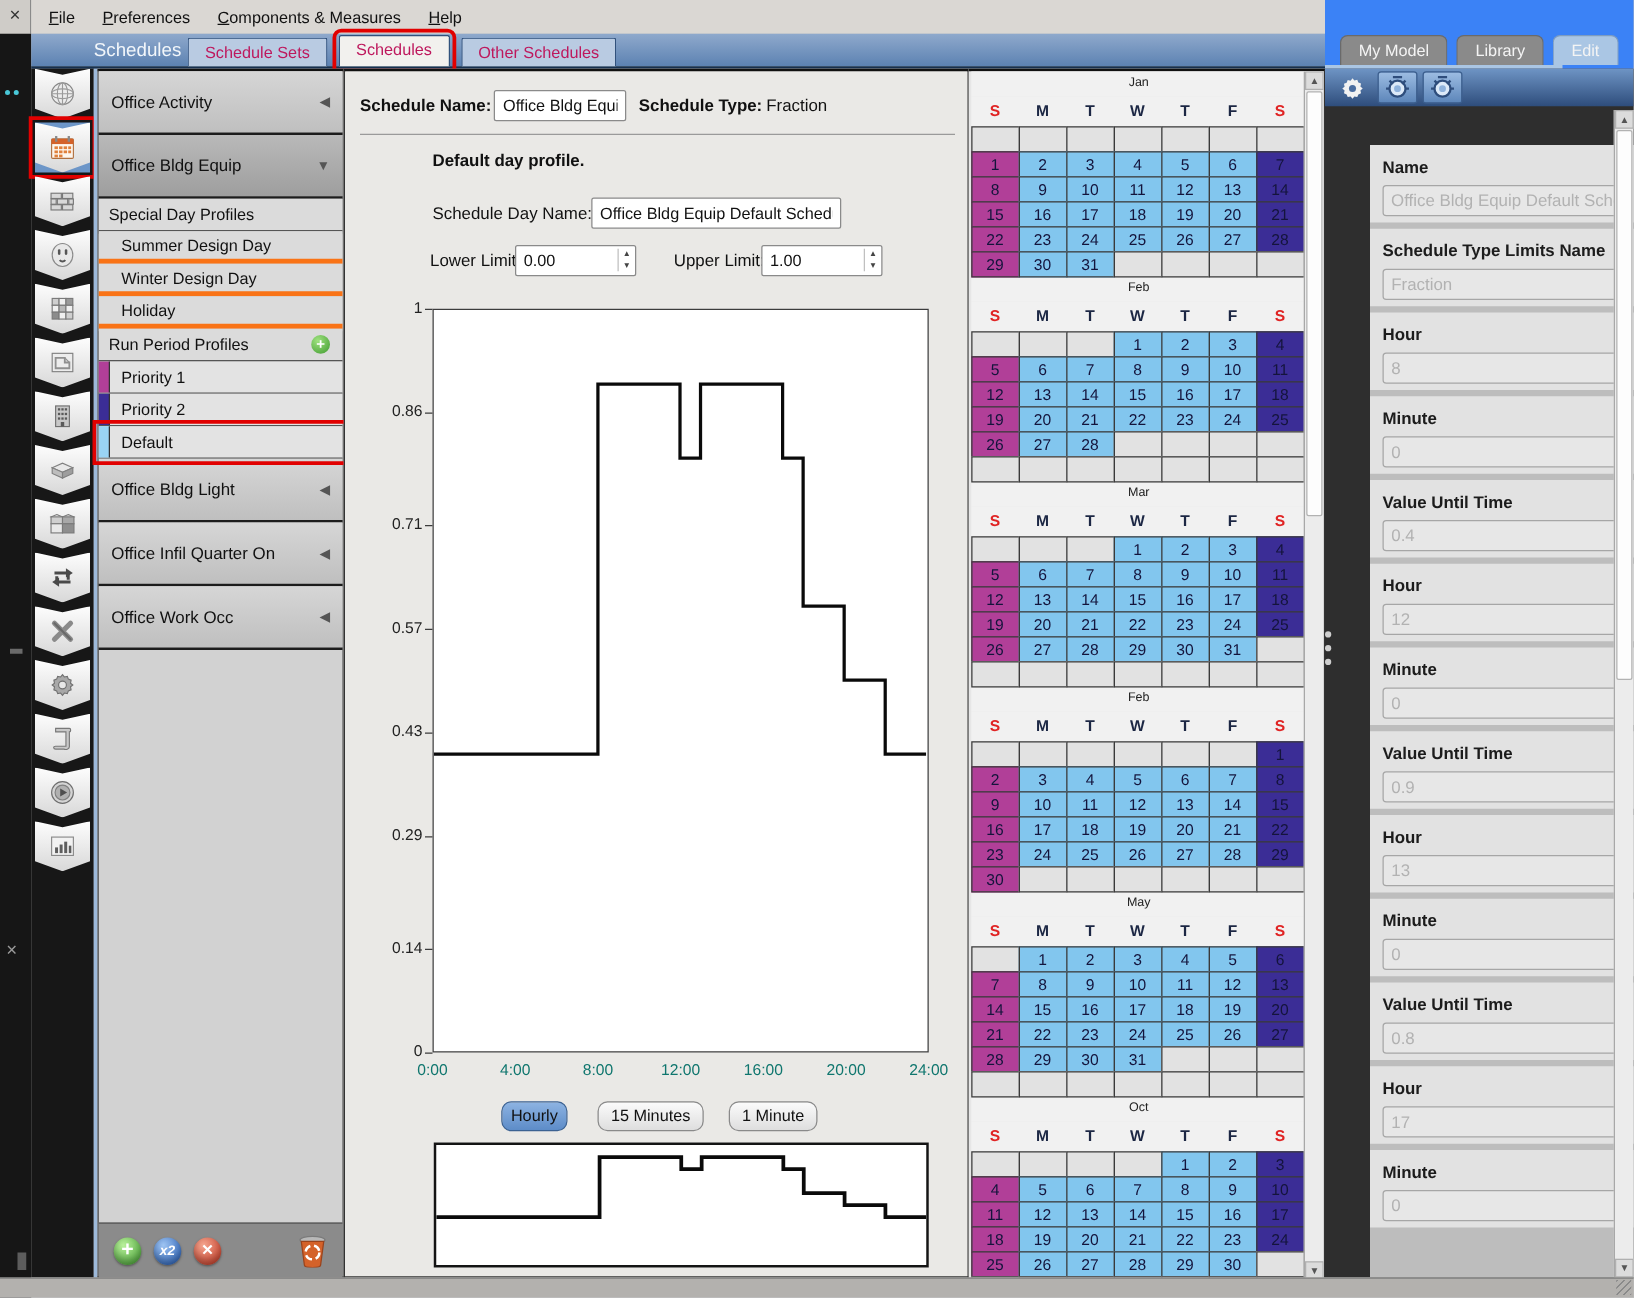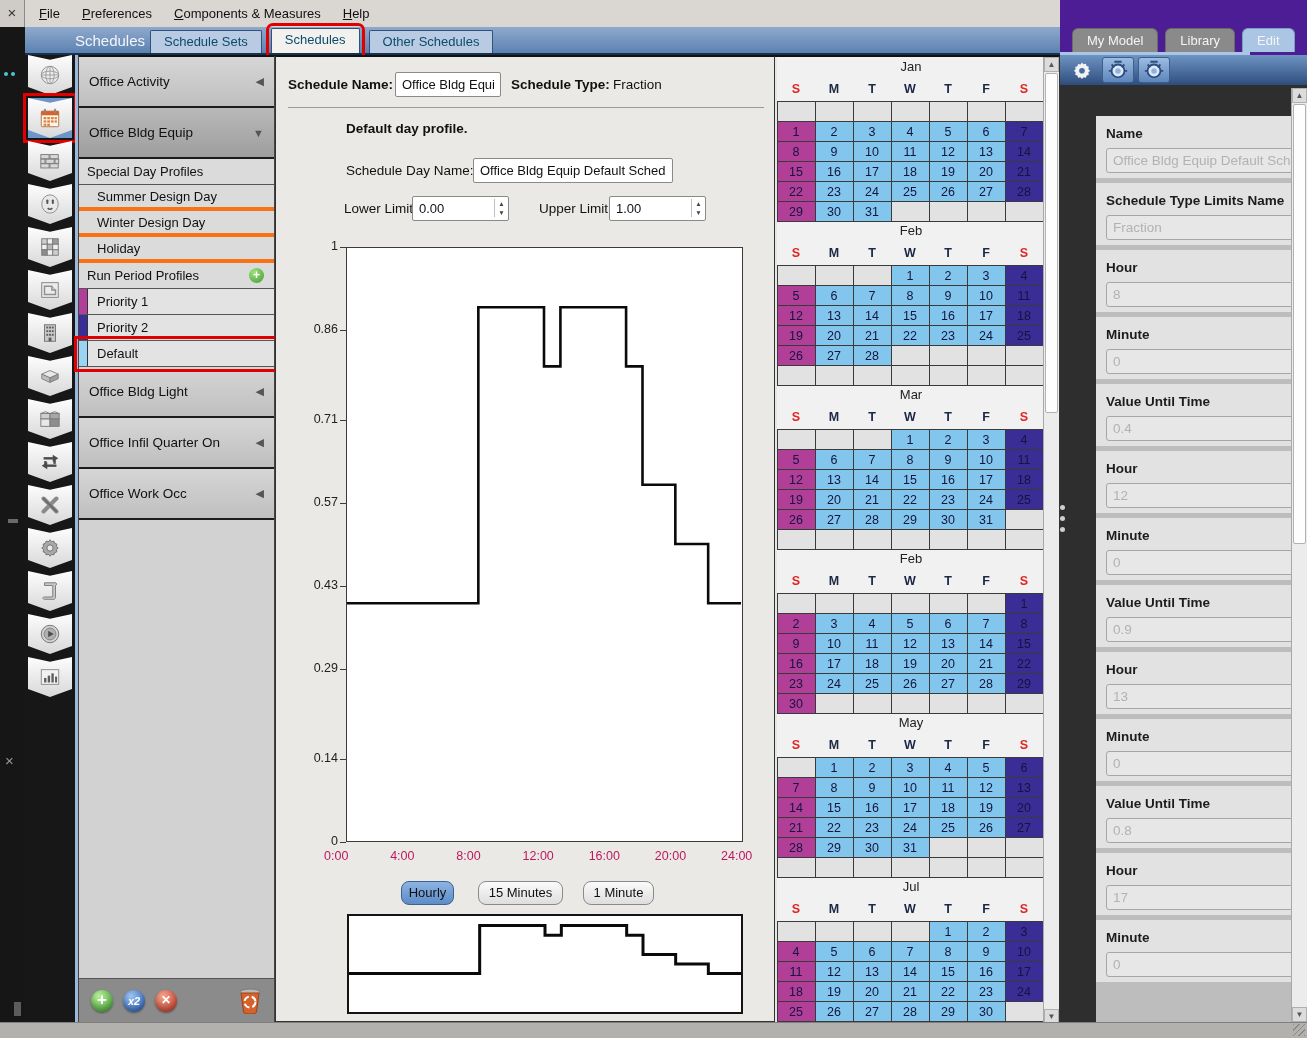--- a/index.html
+++ b/index.html
@@ -12,21 +12,21 @@
   #corner-close{left:0;top:0;width:25px;height:27px;background:#cfccc8;color:#333;
     font-size:15px;text-align:center;line-height:26px;border-right:1px solid #8a8a8a;}
   #menubar{left:25px;top:0;width:1035px;height:27px;background:#dad7d3;display:flex;
     align-items:center;padding-left:10px;font-size:13px;color:#111;}
   .menu-item{margin-right:14px;padding:2px 4px;cursor:default;}
   .menu-item .ul{text-decoration:underline;}
   #tabbar{left:25px;top:27px;width:1035px;height:28px;
     background:linear-gradient(#8fa9cc,#5c82b2);border-bottom:2px solid #16304f;}
   #tab-context{position:absolute;left:50px;top:5px;color:#f2f6fa;font-size:15px;}
   #tabs{position:absolute;left:125px;bottom:0;display:flex;gap:9px;align-items:flex-end;}
-  .tab{height:23px;padding:3px 13px 0;font-size:13px;color:#0c4a6e;background:#b9cbe2;
+  .tab{height:23px;padding:3px 13px 0;font-size:13px;color:#be185d;background:#b9cbe2;
     border:1px solid #31517c;border-bottom:none;border-radius:2px 2px 0 0;cursor:pointer;}
   .tab.active{background:#f2f1ee;height:25px;font-size:13px;}
   .red-annot{outline:3px solid #e10000;outline-offset:2px;}
 
   
   #behind-col{left:0;top:27px;width:25px;height:1011px;background:#161616;color:#9a9a9a;}
   #behind-col .bx{position:absolute;left:5px;top:725px;font-size:15px;}
   #behind-col .bd1,#behind-col .bd2{position:absolute;width:4px;height:4px;border-radius:50%;background:#49c8d8;top:45px;}
   #behind-col .bd1{left:4px;} #behind-col .bd2{left:11px;}
   #behind-col .bt{position:absolute;left:8px;top:492px;width:10px;height:4px;background:#6a6a6a;}
@@ -76,51 +76,51 @@
   .tinput{border:1px solid #8a8a8a;background:#fff;font-size:13px;color:#111;
      font-family:"Liberation Sans",sans-serif;padding:2px 6px;border-radius:2px;}
   .spinwrap{position:absolute;}
   .spinwrap .spin{position:absolute;right:3px;top:3px;width:12px;height:18px;font-size:6.5px;
      color:#444;line-height:9px;text-align:center;border-left:1px solid #c0c0c0;padding-left:2px;}
   #hdr-divider{position:absolute;left:12px;top:50px;width:476px;border-top:1px solid #9a9a9a;}
   #plot{position:absolute;left:70px;top:190px;width:397px;height:595px;background:#fff;
      border:1.5px solid #3c3c3c;}
   .ytick-lbl{position:absolute;width:40px;text-align:right;font-size:12.5px;color:#222;}
   .ytick-mark{position:absolute;width:6px;border-top:1.5px solid #3c3c3c;}
-  .xtick-lbl{position:absolute;width:44px;font-size:12.5px;color:#be185d;}
+  .xtick-lbl{position:absolute;width:44px;text-align:center;font-size:12.5px;color:#0f766e;}
   .ibtn{position:absolute;top:824px;height:24px;border:1px solid #8a8a8a;border-radius:8px;
      background:linear-gradient(#fbfbfb,#dedede);font-size:13px;color:#111;text-align:center;
      line-height:22px;cursor:pointer;}
   .ibtn.active{background:linear-gradient(#8db3e2,#5d8cc8);border-color:#3c6292;}
   #minichart{position:absolute;left:71px;top:857px;width:396px;height:100px;background:#fff;
      border:2px solid #141414;}
 
   
   #calpanel{left:775px;top:55px;width:285px;height:967px;background:#e6e6e6;
      border-top:2px solid #111;border-right:1px solid #333;overflow:hidden;}
   .month{width:268px;margin-left:2px;}
-  .mtitle{height:20px;text-align:center;font-size:13px;color:#222;background:#f1f1f1;line-height:20px;}
+  .mtitle{height:20px;text-align:center;font-size:10px;color:#222;background:#f1f1f1;line-height:20px;}
   .mdays{display:grid;grid-template-columns:repeat(7,38px);height:24px;background:#f1f1f1;}
   .mdays div{text-align:center;font-size:12.5px;font-weight:bold;color:#1c2744;line-height:24px;}
   .mdays div.wknd{color:#e02424;}
   .mgrid{display:grid;grid-template-columns:repeat(7,38px);}
   .mc{height:21px;border:1px solid #3a3a3a;margin:-0.5px;text-align:center;font-size:12.5px;
       line-height:20px;color:#14143c;cursor:pointer;}
   .mc.e{background:#e2e2e2;cursor:default;}
   .mc.wd{background:#82c6ee;}
   .mc.su{background:#b13f98;}
   .mc.sa{background:#3b2d96;}
   .vscroll{position:absolute;width:16px;background:#ececec;border-left:1px solid #a8a8a8;}
   .varrow{height:15px;line-height:14px;text-align:center;font-size:8px;color:#555;
      background:#dcdcdc;border:1px solid #b0b0b0;cursor:pointer;}
   .varrow.bottom{position:absolute;bottom:0;left:0;right:0;}
   .vthumb{position:absolute;left:1px;right:1px;background:#fdfdfd;border:1px solid #b2b2b2;border-radius:2px;cursor:grab;}
 
   
-  #righttop{left:1060px;top:0;width:247px;height:55px;background:#4c1d95;}
+  #righttop{left:1060px;top:0;width:247px;height:55px;background:#3b82f6;}
   #rtabs{position:absolute;left:12px;bottom:3px;display:flex;gap:7px;}
   .rtab{height:24px;padding:4px 14px 0;font-size:13px;color:#f4f4f4;background:#8a8a8a;
      border-radius:6px 6px 0 0;border:1px solid #6a6a6a;border-bottom:none;cursor:pointer;}
   .rtab.active{background:#aac6e4;border-color:#7d9cc0;}
   #rtab-underline{position:absolute;left:0;bottom:0;width:190px;height:3px;background:#aac6e4;}
   #rightpanel{left:1060px;top:55px;width:247px;height:967px;background:#2e2e2e;overflow:hidden;}
   #editstrip{position:absolute;left:0;top:0;width:247px;height:30px;
      background:linear-gradient(#6e94c4,#2e4d7c);display:flex;align-items:center;padding-left:6px;gap:4px;}
   .estripbtn{width:32px;height:26px;border-radius:3px;display:flex;align-items:center;
      justify-content:center;cursor:pointer;}
@@ -740,21 +740,21 @@
           <div class="mc e"></div>
           <div class="mc e"></div>
           <div class="mc e"></div>
           <div class="mc e"></div>
           <div class="mc e"></div>
           <div class="mc e"></div>
           <div class="mc e"></div>
         </div>
       </div>
       <div class="month">
-        <div class="mtitle">Jul</div>
+        <div class="mtitle">Oct</div>
         <div class="mdays">
           <div class="wknd">S</div>
           <div>M</div>
           <div>T</div>
           <div>W</div>
           <div>T</div>
           <div>F</div>
           <div class="wknd">S</div>
         </div>
         <div class="mgrid">

